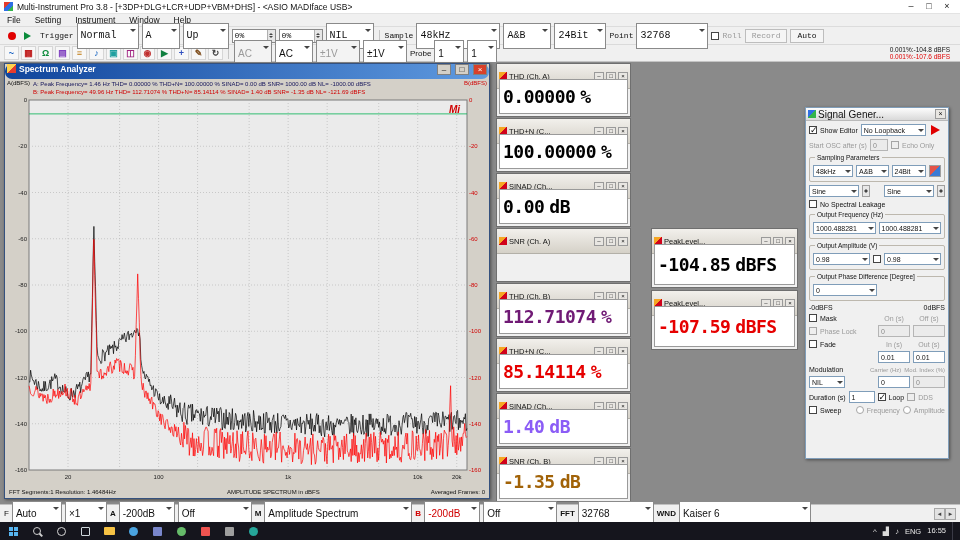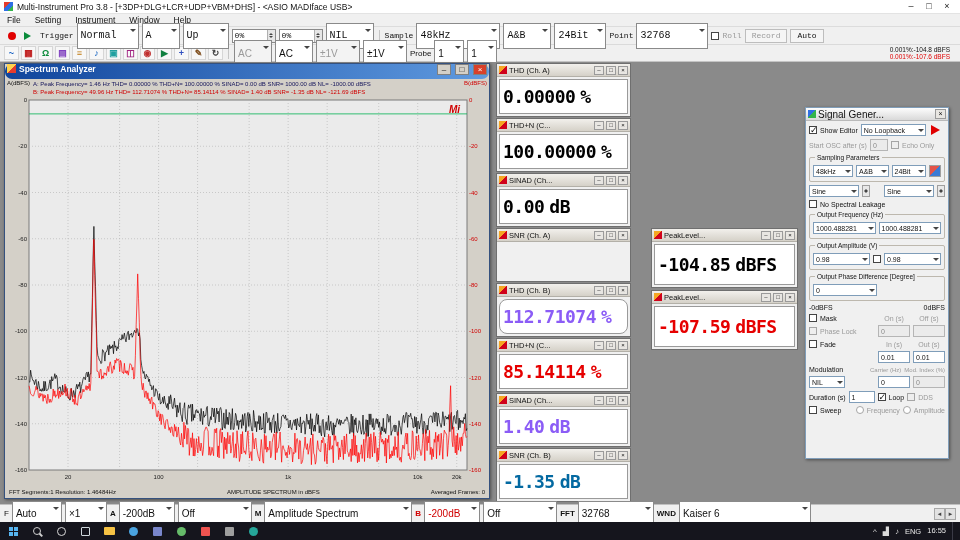--- a/index.html
+++ b/index.html
@@ -61,21 +61,21 @@
   .axis-b{width:26px;font-size:6px;color:#d00000;text-align:right;}
   .info-lines{flex:1;overflow:hidden;}
   .info-a{font-size:6px;color:#14145a;white-space:nowrap;line-height:8px;}
   .info-b{font-size:6px;color:#d00000;white-space:nowrap;line-height:8px;}
   #spec-svg{display:block;background:#d4d0c8;flex:none;}
   svg text{font-family:"Liberation Sans",sans-serif;}
   .sw-footer{height:11px;display:flex;justify-content:space-between;align-items:center;padding:0 4px;font-size:6px;background:#d4d0c8;flex:none;}
 
   
   .meter{position:absolute;width:135px;height:54px;background:#f0f0f0;border:1px solid #6f6f6f;}
-  .meter-titlebar{height:13px;background:linear-gradient(#f2f0ec,#d5d1c8);display:flex;align-items:center;gap:2px;padding:0 2px;border-bottom:1px solid #b3b0a8;}
+  .meter-titlebar{height:13px;background:linear-gradient(#f2f0ec,#d5d1c8);display:flex;align-items:center;gap:2px;padding:12px 2px;border-bottom:1px solid #b3b0a8;}
   .meter-icon{width:8px;height:8px;background:linear-gradient(135deg,#f5a623 0 50%,#d0021b 50%);flex:none;}
   .meter-title{font-size:7.5px;flex:1;white-space:nowrap;overflow:hidden;}
   .meter-btn{width:10px;height:9px;border:1px solid #9a9a9a;background:#e8e6e2;font-size:6px;line-height:7px;text-align:center;flex:none;}
   .meter-display{position:absolute;left:2px;right:2px;top:15px;bottom:2px;background:#fff;border:1px solid #9a9a9a;display:flex;align-items:center;padding-left:3px;font-family:"DejaVu Sans Mono",monospace;font-weight:bold;font-size:18px;letter-spacing:-0.5px;white-space:nowrap;overflow:hidden;}
   .meter-display .mu{margin-left:5px;}
   .peak{width:147px;height:60px;}
   .peak .meter-display{top:15px;}
 
   
   .siggen{position:absolute;left:805px;top:45px;width:144px;height:352px;background:#f0f0f0;border:1px solid #7f9db9;box-shadow:1px 1px 3px rgba(0,0,0,.45);display:flex;flex-direction:column;}
@@ -337,21 +337,21 @@
       </div>
     </div>
     <div class="meter" style="left:496px;top:221px;">
       <div class="meter-titlebar">
         <span class="meter-icon"></span>
         <span class="meter-title">THD (Ch. B)</span>
         <span class="meter-btn">–</span>
         <span class="meter-btn">□</span>
         <span class="meter-btn">×</span>
       </div>
-      <div class="meter-display" style="color: #8b5cf6; border-radius: 8px;">
+      <div class="meter-display" style="color: #701a75;">
         <span class="mv">112.71074</span>
         <span class="mu">%</span>
       </div>
     </div>
     <div class="meter" style="left:496px;top:276px;">
       <div class="meter-titlebar">
         <span class="meter-icon"></span>
         <span class="meter-title">THD+N (C...</span>
         <span class="meter-btn">–</span>
         <span class="meter-btn">□</span>
@@ -376,21 +376,21 @@
       </div>
     </div>
     <div class="meter" style="left:496px;top:386px;">
       <div class="meter-titlebar">
         <span class="meter-icon"></span>
         <span class="meter-title">SNR (Ch. B)</span>
         <span class="meter-btn">–</span>
         <span class="meter-btn">□</span>
         <span class="meter-btn">×</span>
       </div>
-      <div class="meter-display" style="color: #0369a1;">
+      <div class="meter-display" style="color: #a16207;">
         <span class="mv">-1.35</span>
         <span class="mu">dB</span>
       </div>
     </div>
 
     <div class="meter peak" style="left:651px;top:166px;">
       <div class="meter-titlebar">
         <span class="meter-icon"></span>
         <span class="meter-title">PeakLevel...</span>
         <span class="meter-btn">–</span>

